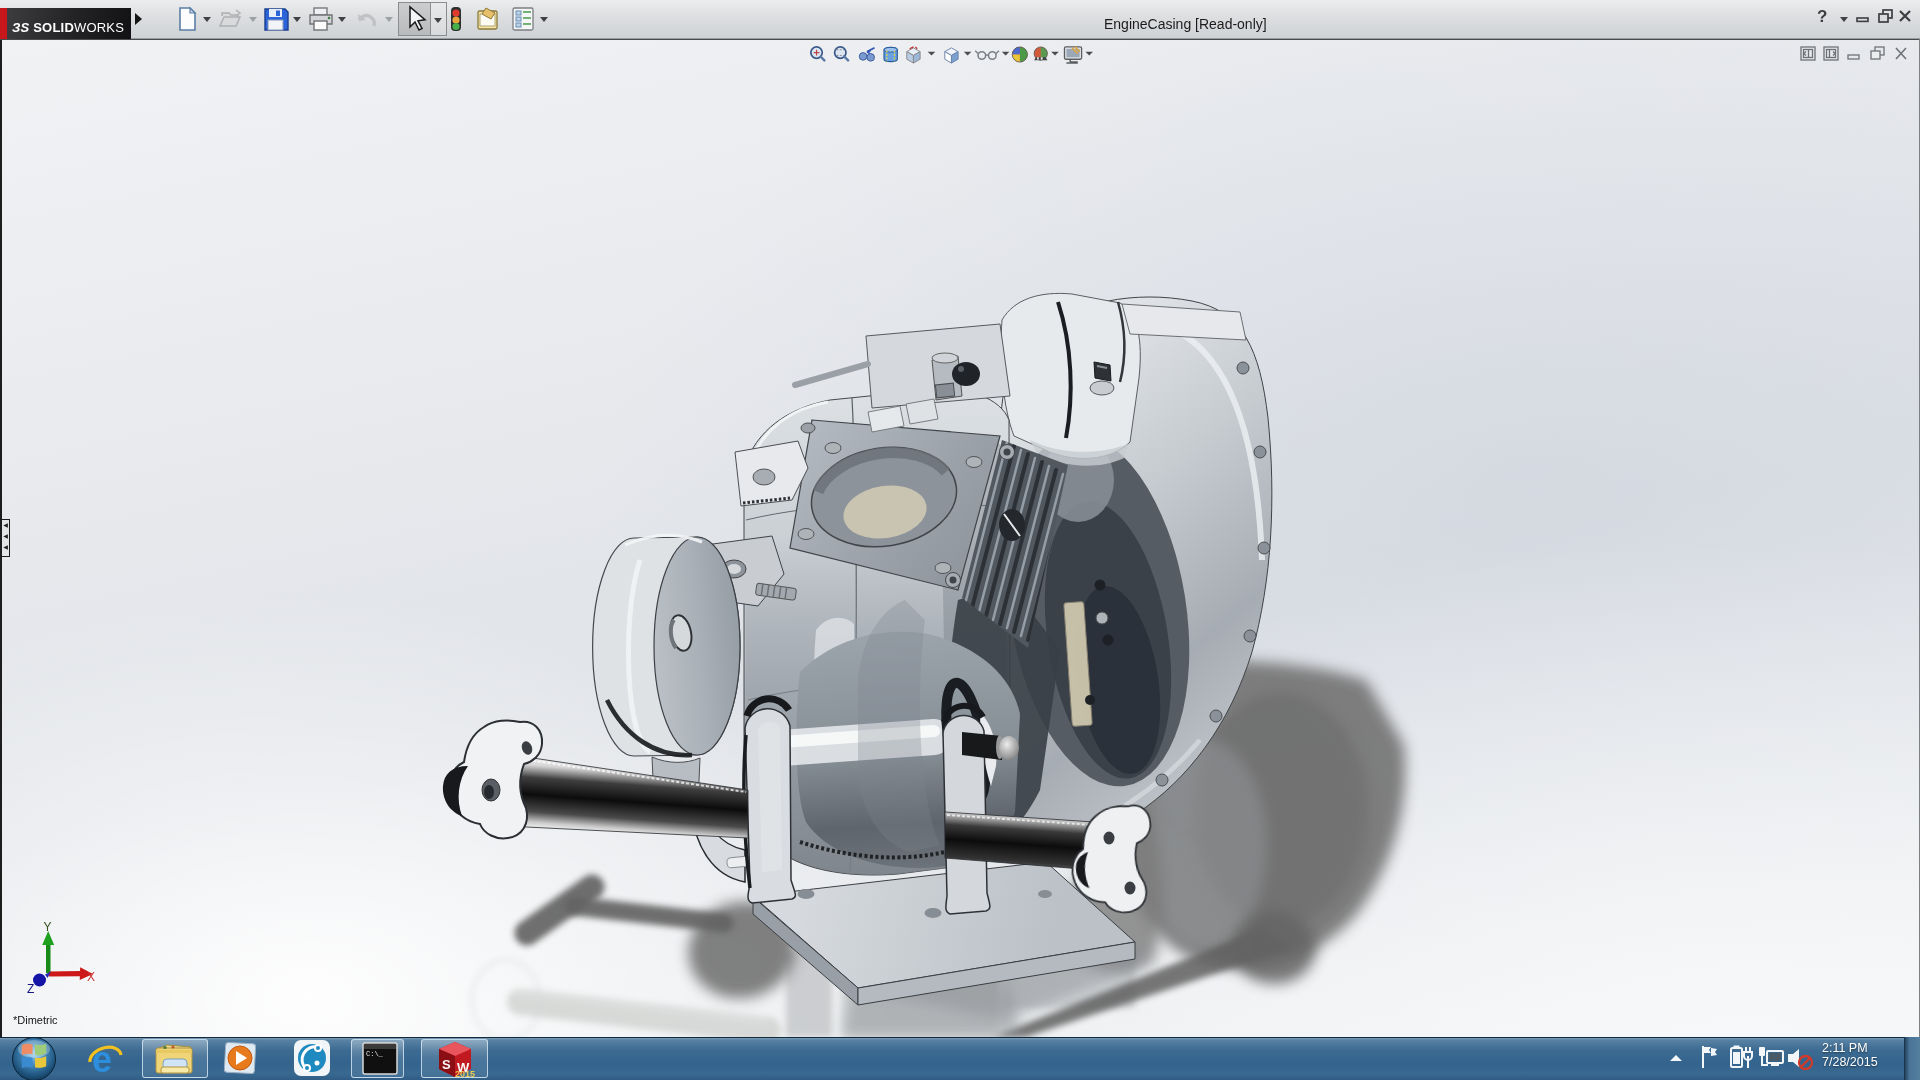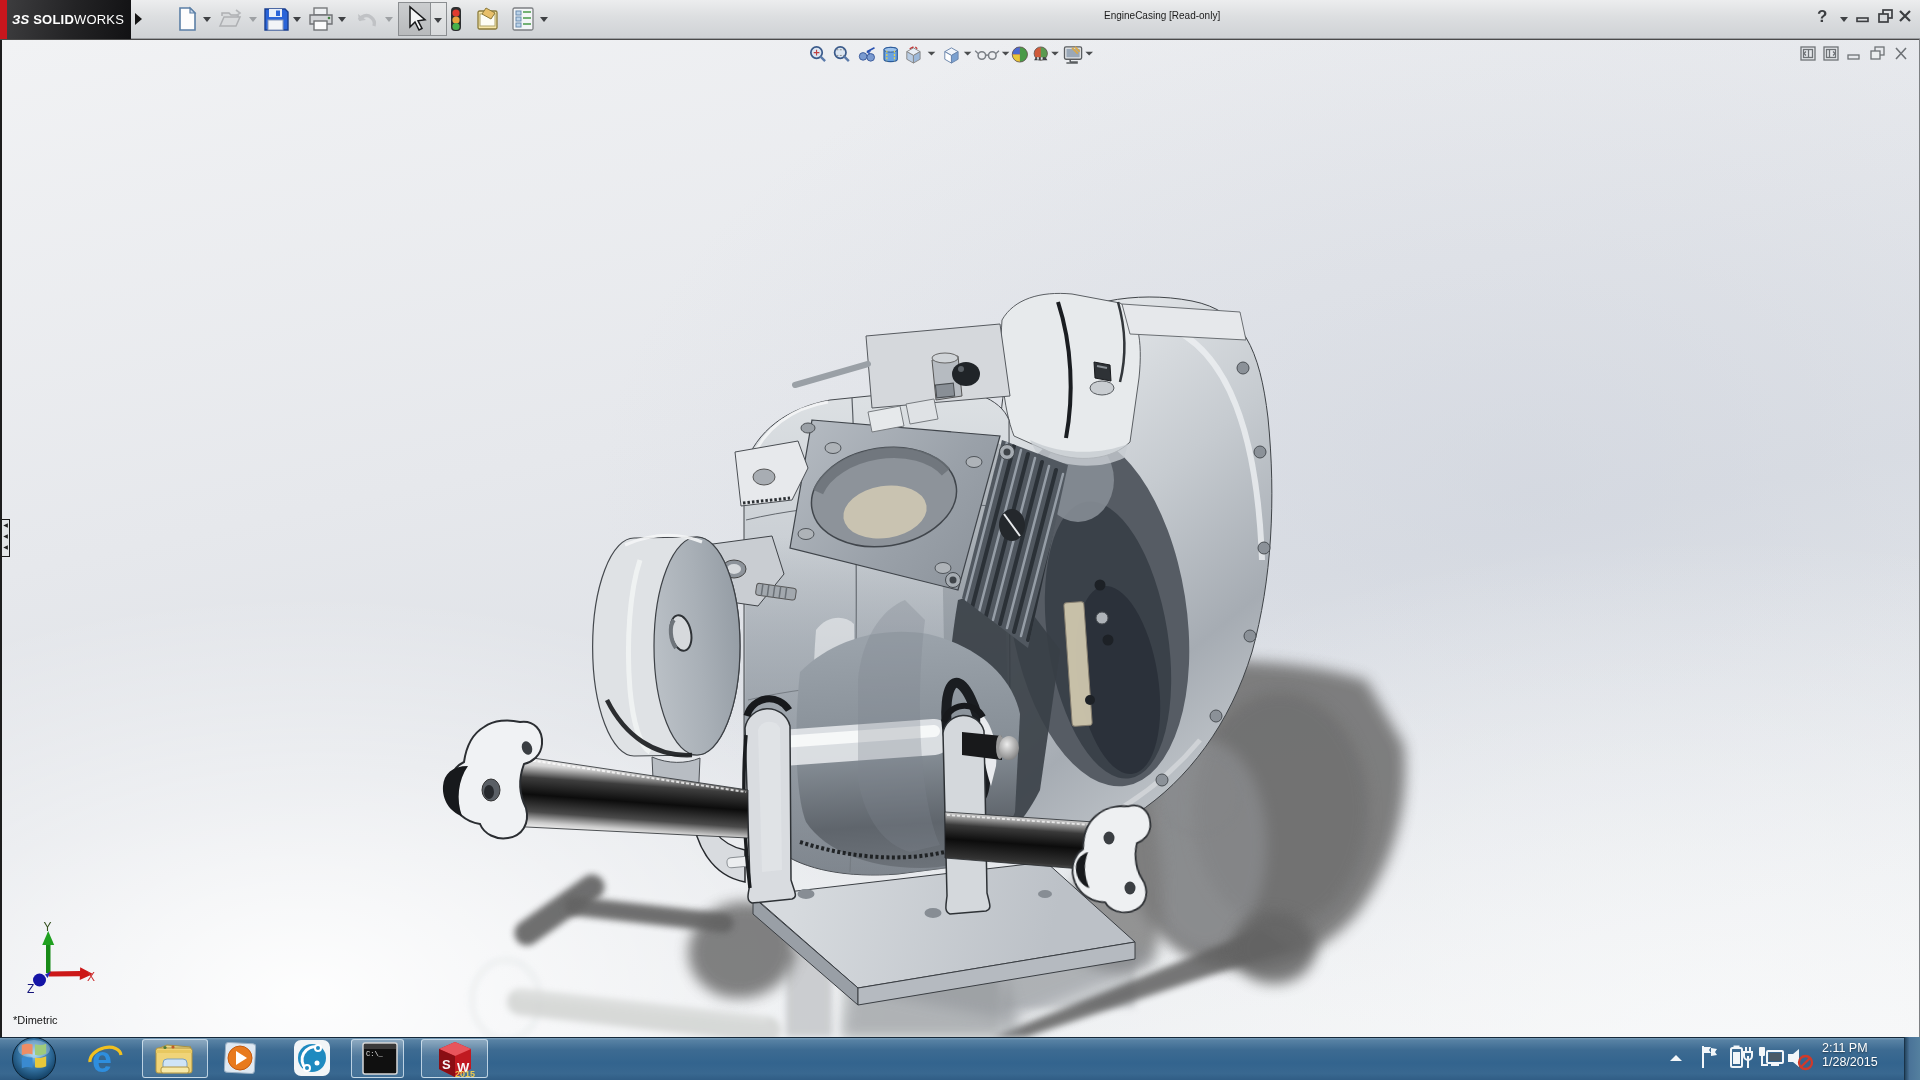--- a/index.html
+++ b/index.html
@@ -1,27 +1,27 @@
 <!DOCTYPE html>
 <html><head><meta charset="utf-8"><title>EngineCasing</title>
 <style>
 *{margin:0;padding:0;box-sizing:border-box}
 html,body{width:1920px;height:1080px;overflow:hidden;background:#fff;font-family:"Liberation Sans",sans-serif}
 #titlebar{position:absolute;left:0;top:0;width:1920px;height:39px;background:linear-gradient(#ecedee 0%,#dcdee0 45%,#cfd2d5 100%);border-bottom:1px solid #9b9ea1}
-#logo{position:absolute;left:0;top:0;width:131px;height:51px;background:linear-gradient(100deg,#3f3f41 0%,#232325 55%,#111113 100%)}
+#logo{position:absolute;left:0;top:8px;width:131px;height:51px;background:linear-gradient(100deg,#3f3f41 0%,#232325 55%,#111113 100%)}
 #logo .red{position:absolute;left:0;top:0;width:7px;height:39px;background:#c8161d}
 #logo .txt{position:absolute;left:12px;top:12px;color:#fff;font-size:13px;letter-spacing:.2px;white-space:nowrap}
 #logoarrow{position:absolute;left:133px;top:0;width:12px;height:39px}
 #logoarrow:after{content:"";position:absolute;left:2px;top:13px;border-left:7px solid #141414;border-top:6px solid transparent;border-bottom:6px solid transparent}
 .tbtn{position:absolute;top:4px;width:30px;height:30px}
 .dd{position:absolute;top:17px;width:0;height:0;border-top:5px solid #3f4144;border-left:4px solid transparent;border-right:4px solid transparent}
 .dd.gray{border-top-color:#9ea1a4}
 #selbox{position:absolute;left:398px;top:2px;width:33px;height:34px;background:linear-gradient(#cbcdcf,#b8babc);border:1px solid #8b8e91}
 #selddbox{position:absolute;left:431px;top:2px;width:16px;height:34px;background:linear-gradient(#e8e9ea,#d7d9db);border:1px solid #8b8e91;border-left:none}
-#title{position:absolute;left:1104px;top:10px;font-size:10px;color:#1b1b1b}
+#title{position:absolute;left:1104px;top:16px;font-size:14px;color:#1b1b1b}
 .winbtn{position:absolute;top:8px;color:#3c3e41;font-size:15px;font-weight:bold}
 #viewport{position:absolute;left:0;top:40px;width:1920px;height:997px;
 background:
 radial-gradient(ellipse 950px 560px at 16% 96%, rgba(255,255,255,.95), rgba(255,255,255,0) 72%),
 radial-gradient(ellipse 1500px 900px at 90% 104%, rgba(248,249,250,.9), rgba(248,249,250,0) 60%),
 radial-gradient(ellipse 1200px 700px at 80% 45%, rgba(197,203,215,.42), rgba(197,203,215,0) 78%),
 linear-gradient(168deg,#f1f2f4 0%,#e6e8ec 38%,#dfe2e7 58%,#edeff1 88%,#f2f3f4 100%)}
 #vpleft{position:absolute;left:0;top:39px;width:2px;height:998px;background:#1d1d1d}
 #vptop{position:absolute;left:0;top:39px;width:1920px;height:1px;background:#4a4a4a}
 #vpright{position:absolute;left:1919px;top:39px;width:1px;height:998px;background:#7e8184}
@@ -546,16 +546,16 @@
       <rect x="11" y="8" width="12" height="8" fill="#4a5a66"></rect>
       <path d="M13 20 h8 M17 18 v2" stroke="#f2f6f9" stroke-width="2"></path>
     </svg>
 <svg class="trayico" style="left:1786px;top:8px" width="28" height="26" viewBox="0 0 28 26">
       <path d="M2 9 h5 l6-5 v18 l-6-5 h-5 z" fill="#f2f6f9"></path>
       <circle cx="19.5" cy="17.5" r="6.5" fill="none" stroke="#d03a2a" stroke-width="2.3"></circle>
       <path d="M15 22 L24 13" stroke="#d03a2a" stroke-width="2.3"></path>
     </svg>
 <div id="clock">
       <div style="margin-top:4px">2:11 PM</div>
-      <div>1/28/2015</div>
+      <div>7/28/2015</div>
     </div>
 </div>
 <div id="showdesk"></div>
 
 </body></html>

